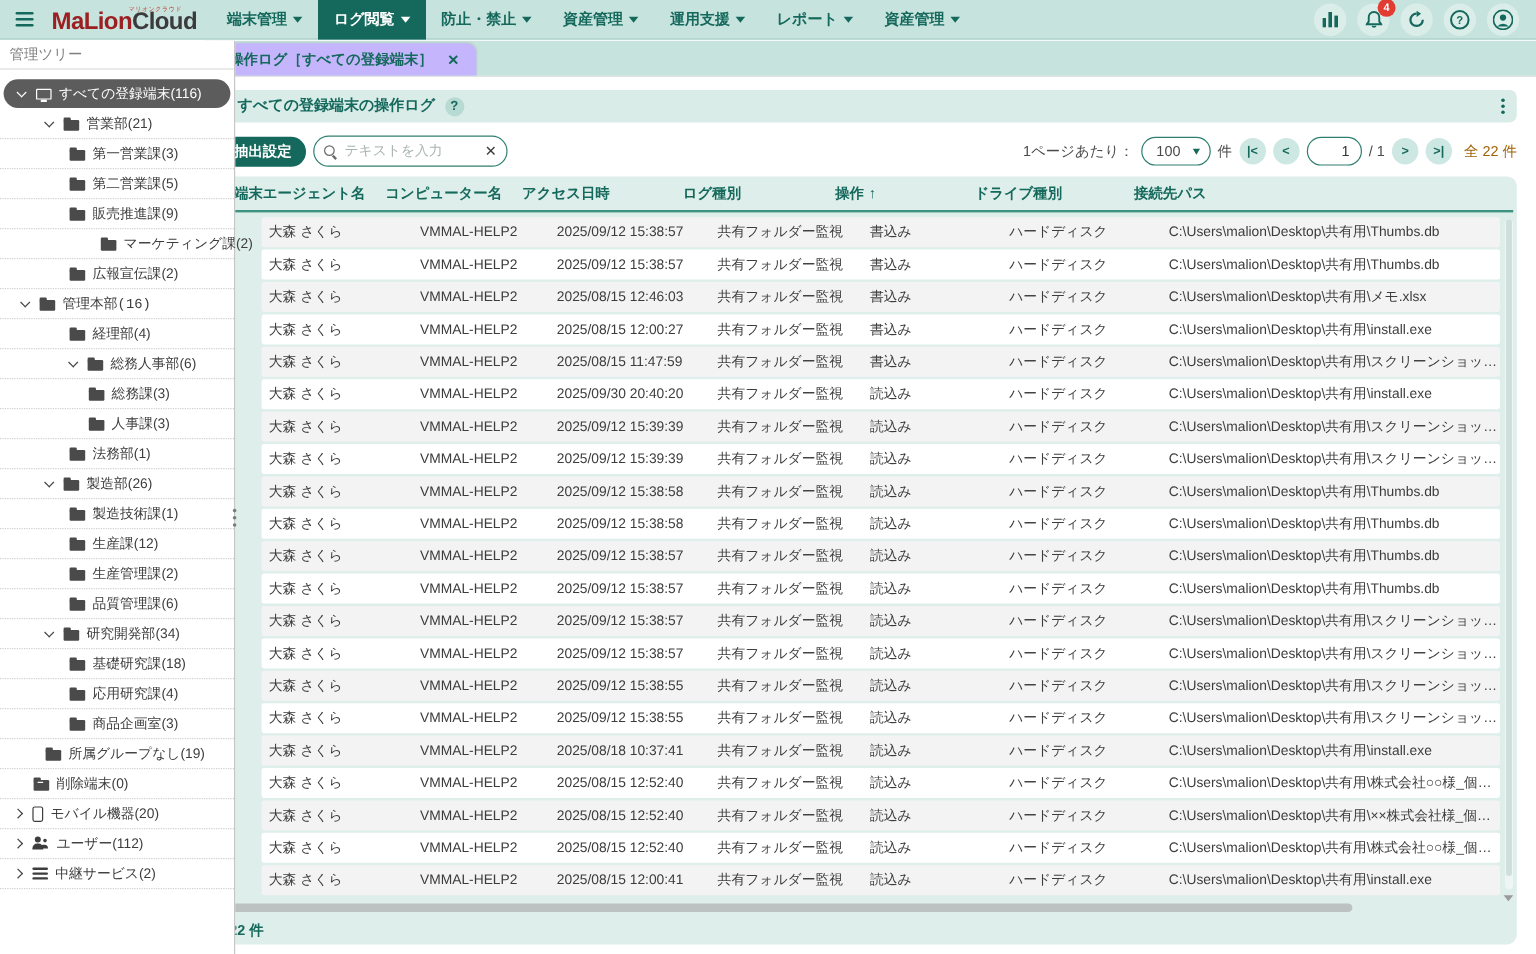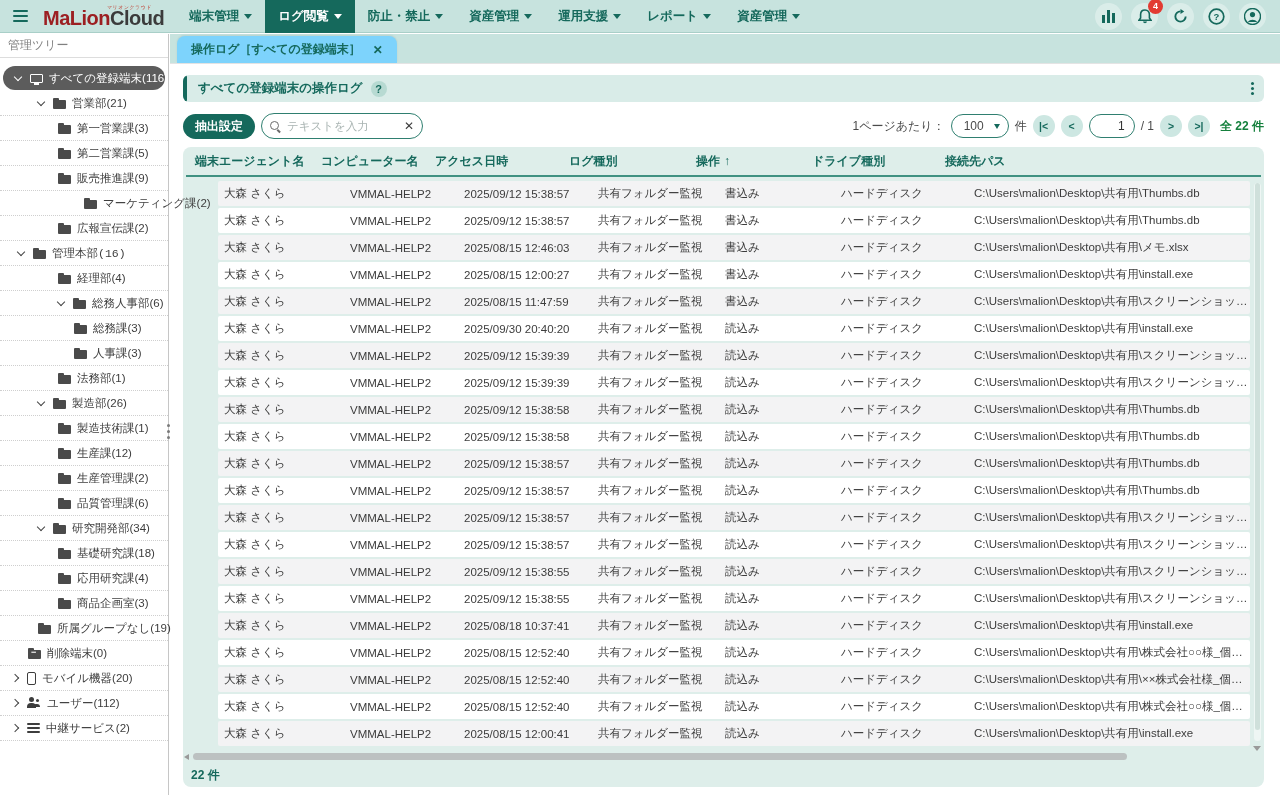--- a/index.html
+++ b/index.html
@@ -16,21 +16,21 @@
   .logo .cld{font-size:20px;font-weight:bold;color:#3b3b3b;letter-spacing:-.5px;}
   .nav{display:flex;height:33px;margin-left:12px;}
   .nav-item{display:flex;align-items:center;gap:5px;padding:0 13px;font-size:12.5px;font-weight:bold;color:#15695c;cursor:pointer;height:33px;}
   .nav-item.active{background:#15695c;color:#fff;}
   .caret{width:0;height:0;border-left:4px solid transparent;border-right:4px solid transparent;border-top:5px solid currentColor;display:inline-block;}
   .top-icons{margin-left:auto;display:flex;align-items:center;gap:9px;margin-right:14px;}
   .tool-btn{width:27px;height:27px;border-radius:50%;background:rgba(255,255,255,.35);display:flex;align-items:center;justify-content:center;position:relative;cursor:pointer;color:#15695c;}
   .badge{position:absolute;top:-4px;right:-5px;min-width:15px;height:15px;border-radius:8px;background:#e23b32;color:#fff;font-size:9px;font-weight:bold;display:flex;align-items:center;justify-content:center;padding:0 3px;}
 
   
-  .sidebar{position:absolute;left:0;top:34px;width:169px;height:761px;background:#fff;border-right:1px solid #c6c6c6;z-index:20;}
+  .sidebar{position:absolute;left:0;top:34px;width:196px;height:761px;background:#fff;border-right:1px solid #c6c6c6;z-index:20;}
   .sidebar-title{height:24px;display:flex;align-items:center;padding-left:8px;font-size:12px;color:#808080;border-bottom:1px solid #ddd;}
   .tree{padding-top:8px;}
   .tree-item{display:flex;align-items:center;height:25px;font-size:11.5px;color:#3d3d3d;border-bottom:1px dotted #cfcfcf;cursor:pointer;white-space:nowrap;}
   .tree-item .chev{width:6px;height:6px;border-right:1.7px solid #444;border-bottom:1.7px solid #444;display:inline-block;margin-right:9px;flex:none;}
   .chev.down{transform:rotate(45deg);margin-top:-3px;}
   .chev.right{transform:rotate(-45deg);}
   .tree-item.selected{background:#5c5c5c;color:#fff;border-radius:12px;border-bottom:none;margin:0 3px 1px 3px;height:24px;}
   .tree-item.selected .chev{border-color:#fff;}
   .ti-icon{flex:none;margin-right:6px;position:relative;}
   .ic-folder,.ic-folder-x{width:13px;height:9px;background:#4a4a4a;border-radius:1px;margin-top:2px;}
@@ -43,21 +43,21 @@
   .ic-users::before{content:"";position:absolute;left:2px;top:0;width:5px;height:5px;border-radius:50%;background:#3d3d3d;box-shadow:6px 1px 0 -1px #3d3d3d;}
   .ic-users::after{content:"";position:absolute;left:0;top:6px;width:9px;height:5px;border-radius:4px 4px 0 0;background:#3d3d3d;box-shadow:5px 0 0 -1px #3d3d3d;}
   .ic-relay{width:13px;height:12px;display:flex;flex-direction:column;gap:1.5px;justify-content:center;}
   .ic-relay i{display:block;height:2.6px;background:#3d3d3d;border-radius:1px;}
   .drag-dots{position:absolute;right:-4px;top:390px;width:8px;display:flex;flex-direction:column;gap:3px;align-items:center;z-index:25;cursor:col-resize;}
   .drag-dots i{width:3px;height:3px;border-radius:50%;background:#7a7a7a;}
 
   
   .main{position:absolute;left:170px;top:34px;right:0;bottom:0;}
   .tabstrip{height:30px;background:#c7e3de;display:flex;align-items:flex-end;border-bottom:1px solid #e4e4e4;}
-  .tab{margin-left:7px;height:27px;background:#7dd3fc;border-radius:8px 8px 0 0;display:flex;align-items:center;gap:12px;padding:4px 14px;font-size:12px;font-weight:bold;color:#15695c;cursor:pointer;box-shadow:0 -1px 2px rgba(0,0,0,.08);}
+  .tab{margin-left:7px;height:27px;background:#c4b5fd;border-radius:8px 8px 0 0;display:flex;align-items:center;gap:12px;padding:4px 14px;font-size:12px;font-weight:bold;color:#15695c;cursor:pointer;box-shadow:0 -1px 2px rgba(0,0,0,.08);}
   .tab-close{font-size:12px;cursor:pointer;color:#15695c;}
 
   .panel-header{position:absolute;left:13px;right:16px;top:41px;height:27px;background:#d9ece8;border-radius:6px;display:flex;align-items:center;overflow:hidden;}
   .panel-accent{width:4px;align-self:stretch;background:#15695c;border-radius:3px;flex:none;}
   .panel-title{margin-left:11px;font-size:12.5px;font-weight:bold;color:#15695c;}
   .help-circle{width:16px;height:16px;border-radius:50%;background:#b7dad2;color:#15695c;font-size:11px;font-weight:bold;display:flex;align-items:center;justify-content:center;margin-left:8px;cursor:pointer;}
   .kebab{margin-left:auto;margin-right:10px;color:#15695c;font-size:13px;font-weight:bold;letter-spacing:0;cursor:pointer;line-height:5px;display:flex;flex-direction:column;gap:2px;align-items:center;}
   .kebab i{width:3px;height:3px;border-radius:50%;background:#15695c;}
 
   .toolbar{position:absolute;left:13px;right:16px;top:78px;height:28px;display:flex;align-items:center;}
@@ -68,21 +68,21 @@
   .search-clear{color:#3c3c3c;font-size:12px;cursor:pointer;}
   .sicon{width:11px;height:11px;position:relative;flex:none;}
   .sicon::before{content:"";position:absolute;left:0;top:0;width:7px;height:7px;border:1.6px solid #6b6b6b;border-radius:50%;}
   .sicon::after{content:"";position:absolute;left:8px;top:8px;width:4px;height:1.6px;background:#6b6b6b;transform:rotate(45deg);transform-origin:0 0;}
 
   .pagination{margin-left:auto;display:flex;align-items:center;gap:6px;font-size:12px;color:#4a4a4a;}
   .pg-select{width:58px;height:24px;border:1.4px solid #2f7f70;border-radius:12px;background:#fff;display:flex;align-items:center;justify-content:space-between;padding:0 8px 0 12px;cursor:pointer;}
   .pg-select .caret{border-top-color:#15695c;border-left-width:3.5px;border-right-width:3.5px;}
   .pg-btn{width:22px;height:22px;border-radius:50%;background:#cde7e2;color:#15695c;font-size:10.5px;font-weight:bold;display:flex;align-items:center;justify-content:center;cursor:pointer;border:none;font-family:inherit;}
   .pg-input{width:46px;height:24px;border:1.4px solid #2f7f70;border-radius:12px;text-align:right;padding-right:9px;font-size:12px;font-family:inherit;color:#333;outline:none;}
-  .pg-total{font-weight:bold;color:#15803d;margin-left:4px;}
+  .pg-total{font-weight:normal;color:#a16207;margin-left:4px;}
 
   .table-wrap{position:absolute;left:13px;right:16px;top:113px;bottom:8px;background:#deeeea;border-radius:8px;display:flex;flex-direction:column;overflow:hidden;}
   .grid{display:grid;grid-template-columns:126px 114px 134px 127px 116px 133px 1fr;align-items:center;margin-left:32px;}
   .thead{height:30px;padding:0 14px 0 3px;flex:none;border-bottom:2px solid #3f9181;margin:0 3px;}
   .th{font-size:12px;font-weight:bold;color:#15695c;padding-left:6px;white-space:nowrap;display:flex;gap:4px;align-items:center;cursor:pointer;}
   .sort-arrow{font-weight:bold;}
   .tbody{flex:1;overflow:hidden;padding:4px 14px 0 3px;position:relative;}
   .trow{height:25px;margin-bottom:2px;border-radius:2px;font-size:11.5px;color:#3c3c3c;cursor:pointer;}
   .trow:nth-child(odd){background:#f3f3f4;}
   .trow:nth-child(even){background:#ffffff;}

